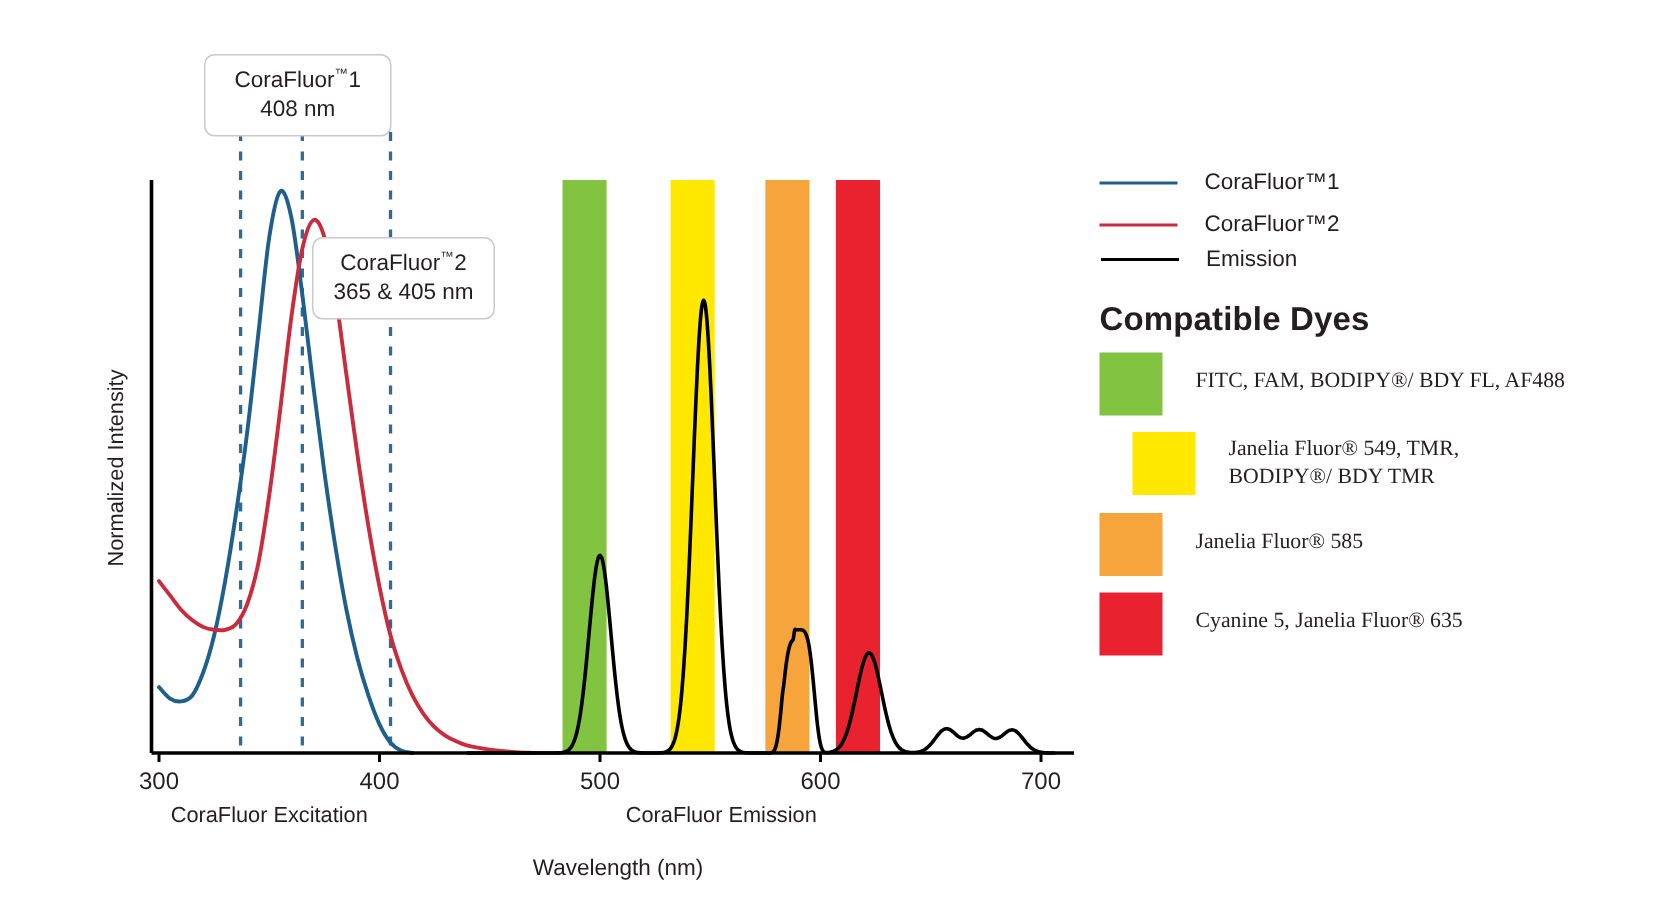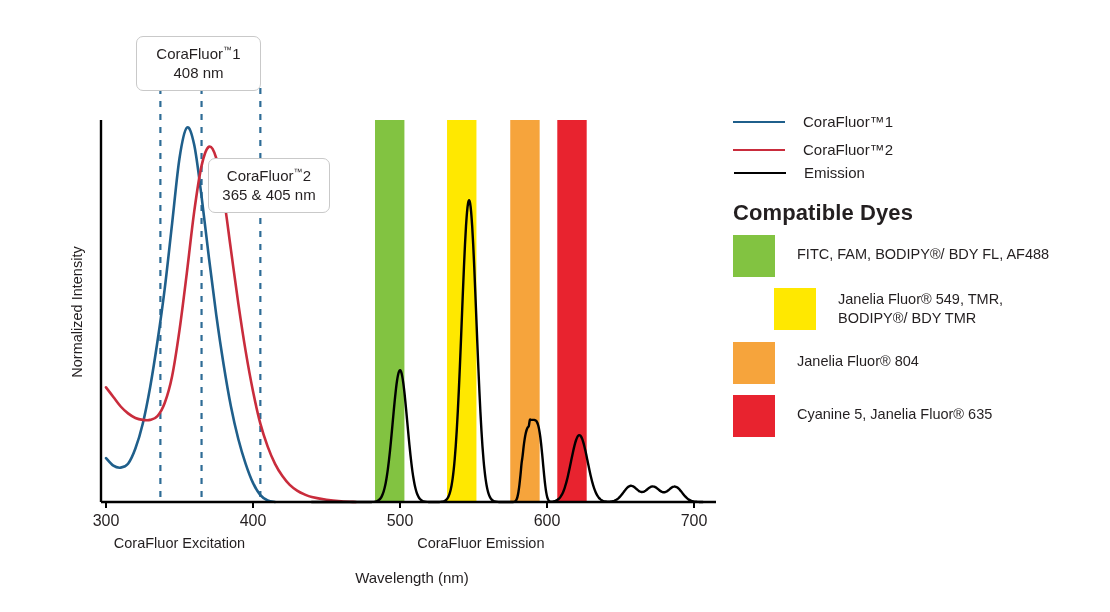--- a/index.html
+++ b/index.html
@@ -76,24 +76,25 @@
     letter-spacing:.1px;
   }
 
   .dye-row{position:absolute;display:flex;align-items:flex-start;}
   .dye-swatch{
     width:42px;height:42px;flex:0 0 auto;margin-right:22px;
   }
   .dye-label{
     font-size:14.5px;color:#231f20;line-height:1.32;padding-top:10px;
     white-space:nowrap;
+    font-family:Liberation Serif, serif;
   }
   .dye-label.two-line{padding-top:2px;}
   #dye-row-0{left:3px;top:235px;}
-  #dye-row-1{left:21px;top:288px;padding-left:23px;}
+  #dye-row-1{left:2px;top:288px;padding-left:23px;}
   #dye-row-2{left:3px;top:342px;}
   #dye-row-3{left:3px;top:395px;text-align:center;}
 </style>
 </head>
 <body>
 
 <div id="root">
 
   <div id="plot-area">
     <svg id="plot-svg" width="730" height="612" viewBox="0 0 730 612">
@@ -156,21 +157,21 @@
     <div class="dye-row" id="dye-row-0">
       <span class="dye-swatch" style="background: rgb(130, 195, 65);"></span>
       <span class="dye-label">FITC, FAM, BODIPY®/ BDY FL, AF488</span>
     </div>
     <div class="dye-row" id="dye-row-1">
       <span class="dye-swatch" style="background: rgb(255, 232, 0);"></span>
       <span class="dye-label two-line">Janelia Fluor® 549, TMR,<br>BODIPY®/ BDY TMR</span>
     </div>
     <div class="dye-row" id="dye-row-2">
       <span class="dye-swatch" style="background: rgb(246, 164, 60);"></span>
-      <span class="dye-label">Janelia Fluor® 804</span>
+      <span class="dye-label">Janelia Fluor® 585</span>
     </div>
     <div class="dye-row" id="dye-row-3">
       <span class="dye-swatch" style="background: rgb(232, 35, 47);"></span>
       <span class="dye-label">Cyanine 5, Janelia Fluor® 635</span>
     </div>
 
   </div>
 </div>
 
 </body></html>

